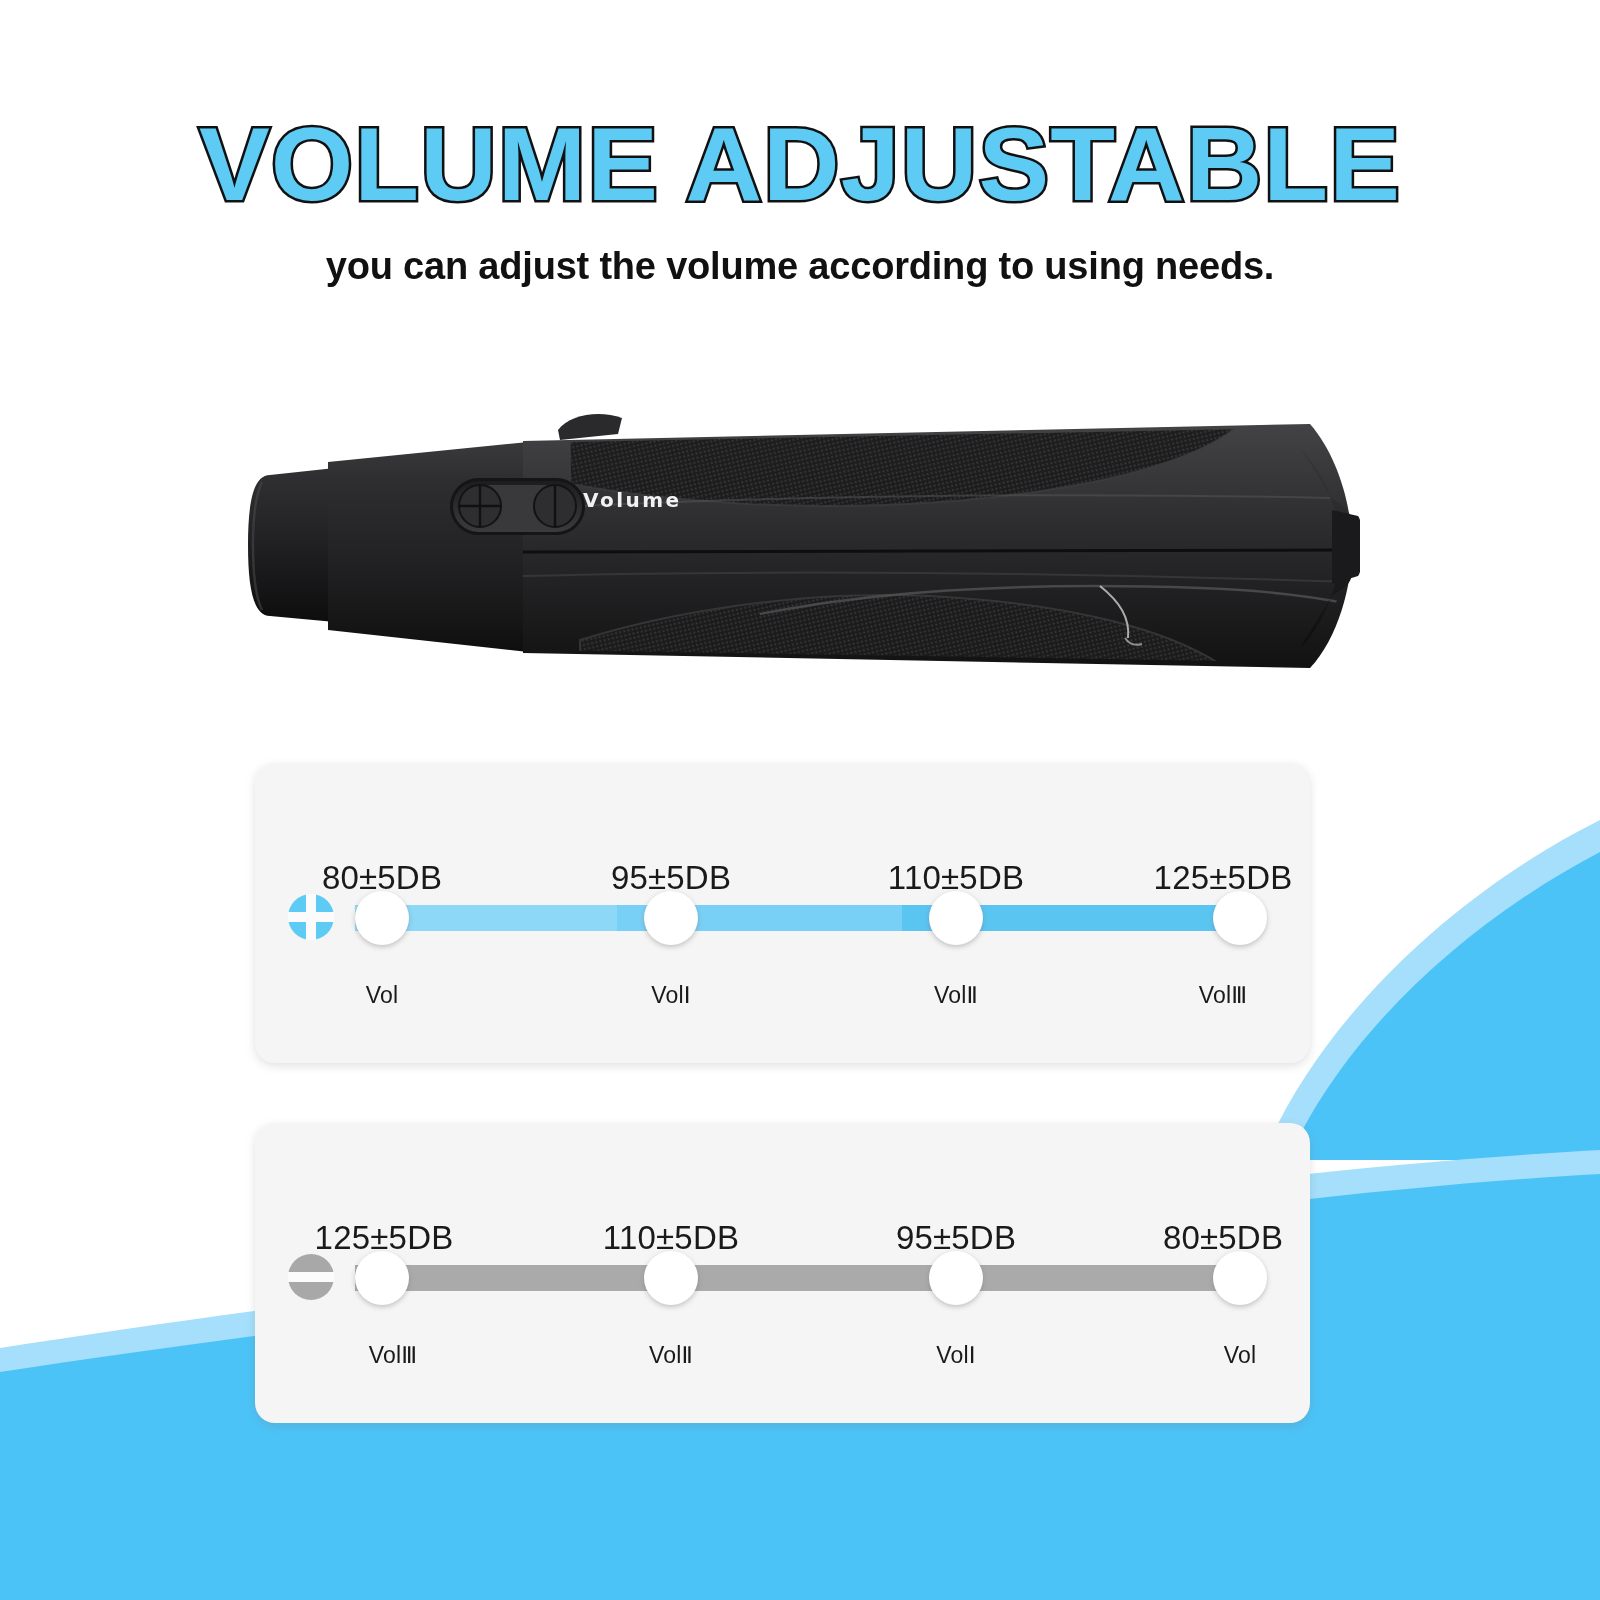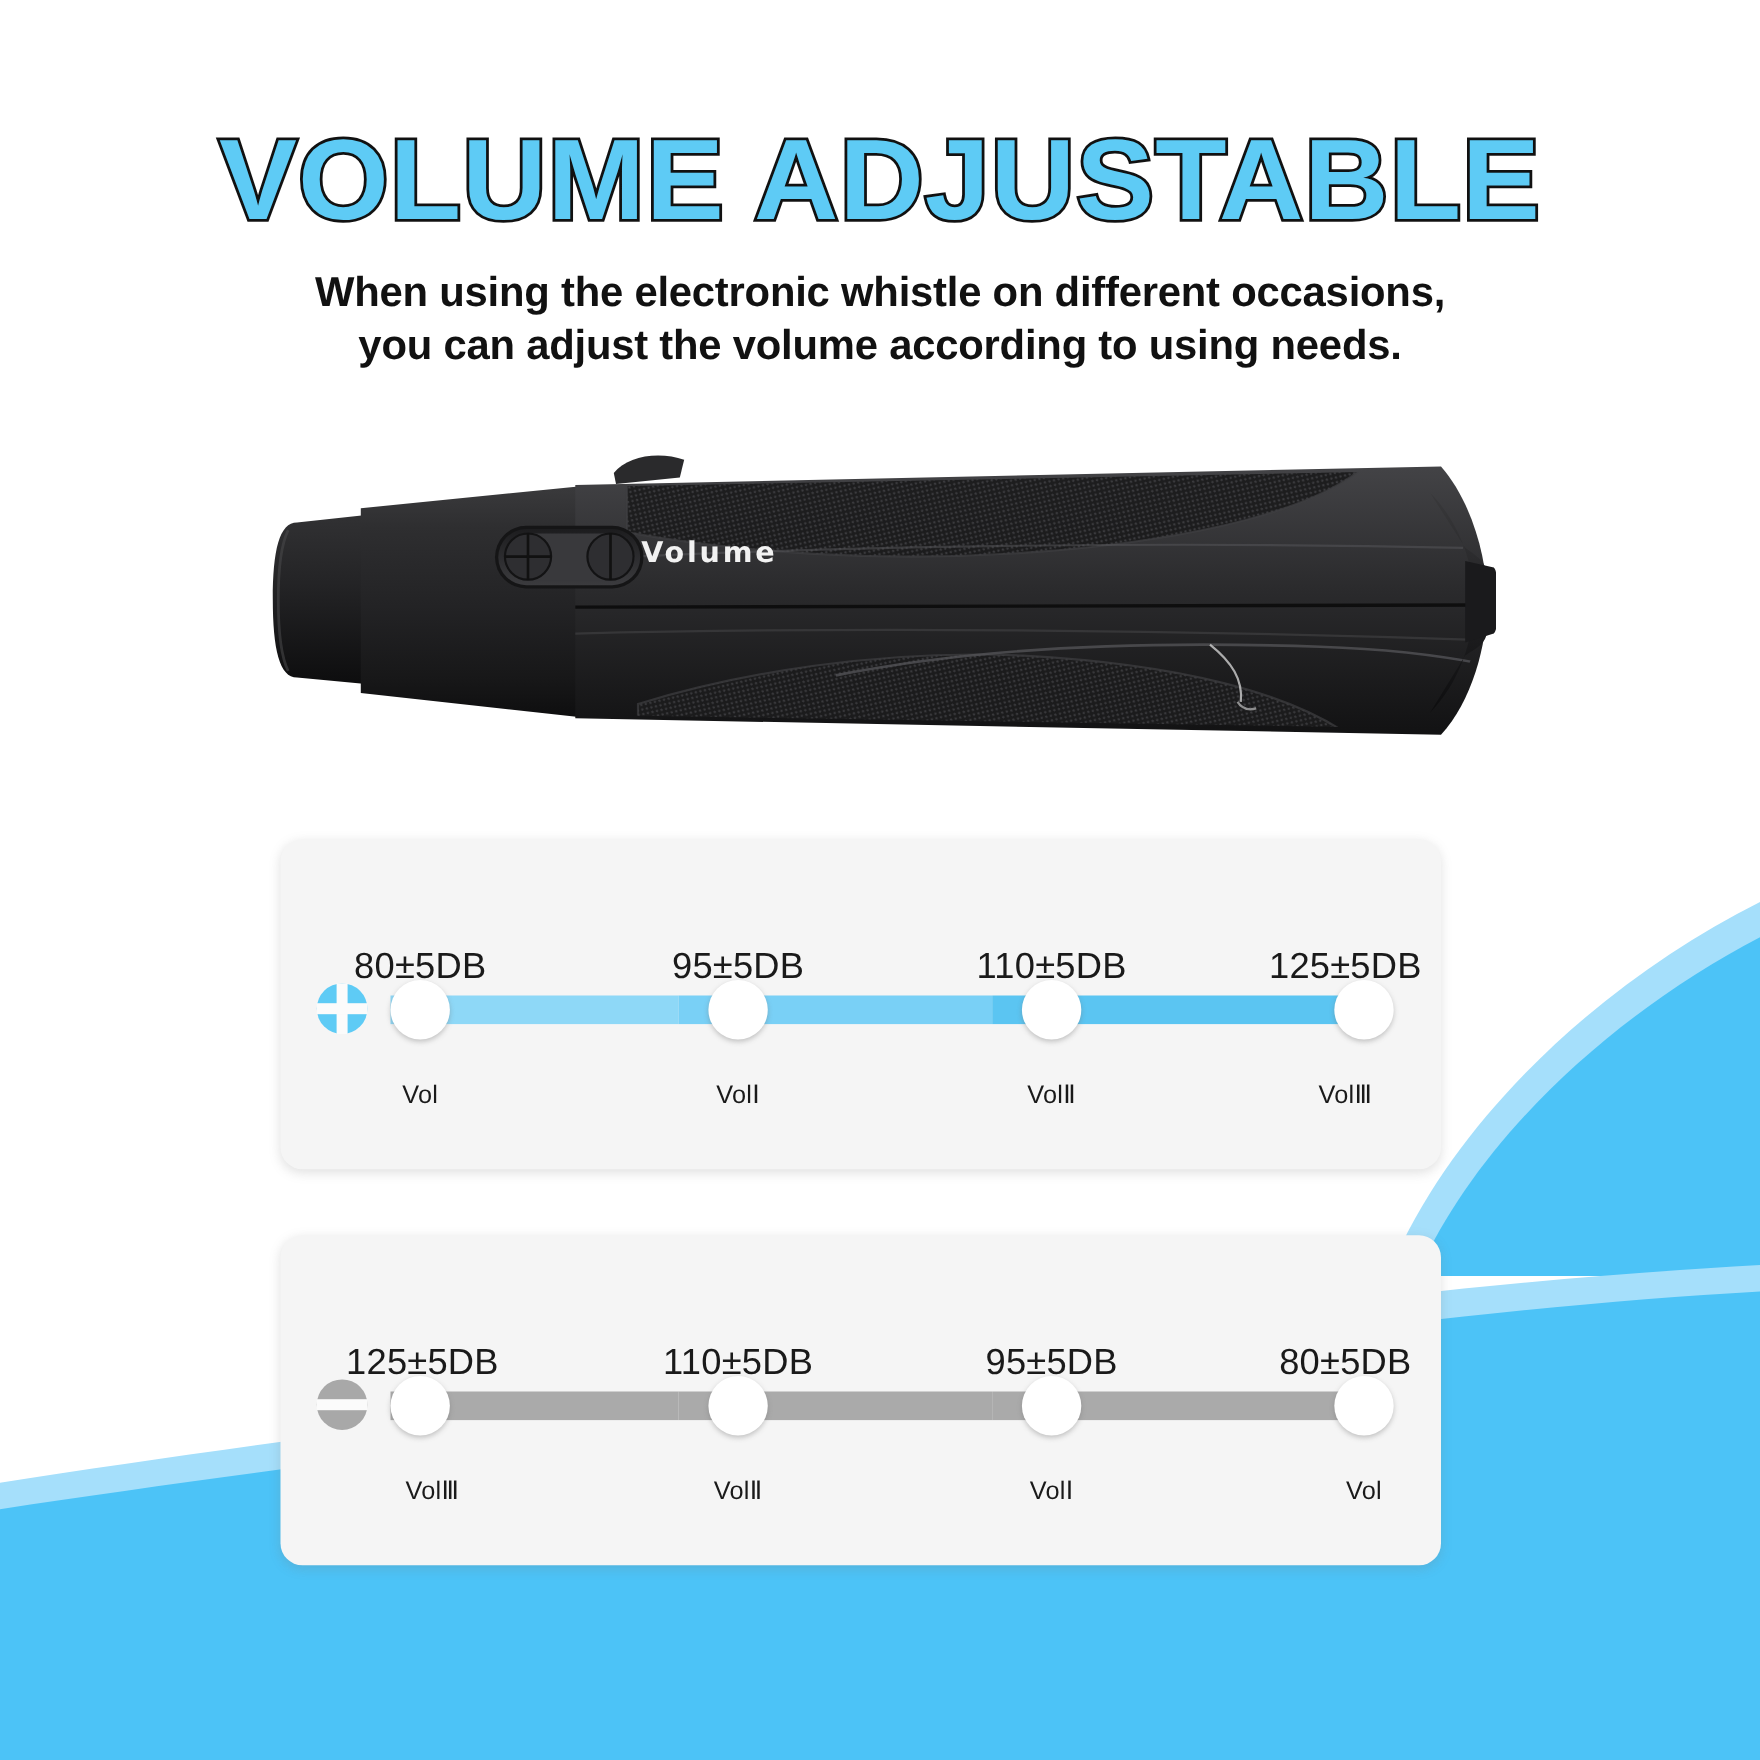--- a/index.html
+++ b/index.html
@@ -63,21 +63,21 @@
     top: 400px;
     width: 1120px;
     height: 300px;
     z-index: 4;
   }
   .volume-mark {
     position: absolute;
     left: 343px;
     top: 88px;
     font-family: "DejaVu Sans", sans-serif;
-    font-size: 26px;
+    font-size: 20px;
     font-weight: bold;
     letter-spacing: 2.5px;
     color: #f2f2f2;
     z-index: 3;
   }
 
   
   .card {
     position: absolute;
     z-index: 6;
@@ -165,21 +165,20 @@
   <path d="M1600,820 C1460,890 1330,1010 1270,1140 L1600,1140 Z" fill="#a5dffb"></path>
   <path d="M1600,852 C1466,922 1342,1036 1288,1160 L1600,1160 Z" fill="#4cc3f7"></path>
 
   <path d="M0,1348 C330,1296 760,1248 1130,1196 C1300,1172 1460,1158 1600,1150 L1600,1600 L0,1600 Z" fill="#a5dffb"></path>
   <path d="M0,1372 C330,1322 760,1274 1130,1222 C1300,1198 1460,1182 1600,1174 L1600,1600 L0,1600 Z" fill="#4cc3f7"></path>
 </svg>
 
 <div class="header">
   <h1 class="title">VOLUME ADJUSTABLE</h1>
   <p class="subtitle">
-    <span class="line">When using the electronic whistle on different occasions,</span>
     <span class="line">you can adjust the volume according to using needs.</span>
   </p>
 </div>
 
 <div class="product">
   <svg width="1120" height="300" viewBox="0 0 1120 300">
     <defs>
       <linearGradient id="bodyGrad" x1="0" y1="0" x2="0" y2="1">
         <stop offset="0%" stop-color="#3a3a3c"></stop>
         <stop offset="18%" stop-color="#2e2e30"></stop>

